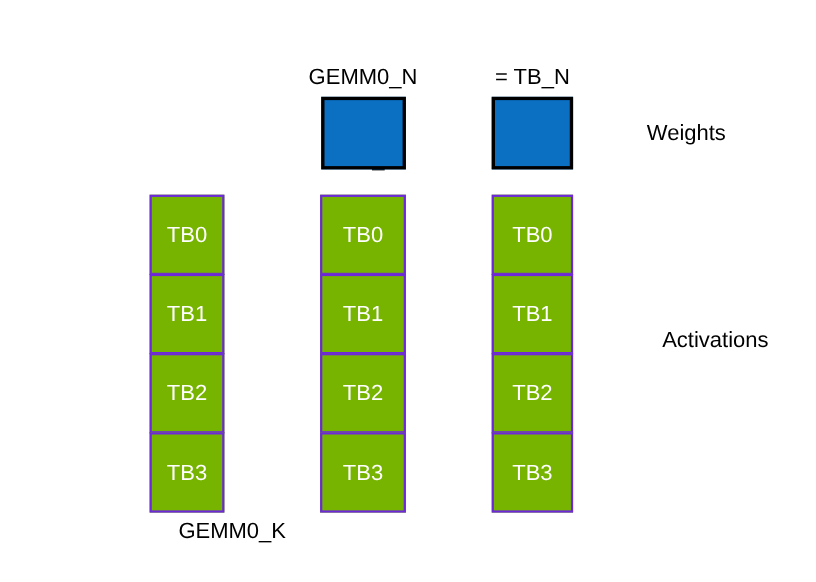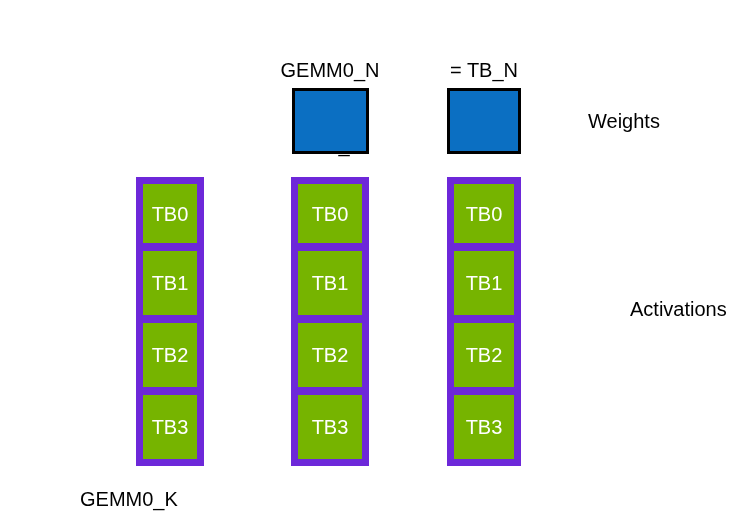--- a/index.html
+++ b/index.html
@@ -57,21 +57,21 @@
     top: 177px;
     display: flex;
     flex-direction: column;
   }
   #column-0 { left: 136px; width: 68px; }
   #column-1 { left: 291px; width: 78px; }
   #column-2 { left: 447px; width: 74px; }
 
   .tb-cell {
     background: #76B400;
-    border: 7px solid #6d28d9;
+    border: 2px solid #6d28d9;
     box-sizing: border-box;
     height: 73px;
     display: flex;
     align-items: center;
     justify-content: center;
     color: #ffffff;
     font-size: 20px;
     line-height: 20px;
   }
   .tb-cell + .tb-cell {
@@ -84,28 +84,27 @@
     left: 22px;
     top: 310px;
   }
   #label-weights {
     left: 588px;
     top: 109px;
   }
   #label-activations {
     left: 602px;
     top: 297px;
-    margin-left: 28px;
   }
 
   
   .bottom-label {
-    top: 487px;
+    top: 471px;
     width: 180px;
-    text-align: left;
+    text-align: right;
   }
   #bottom-label-0 { left: 80px; }
   #bottom-label-1 { left: 240px; }
 </style>
 </head>
 <body>
 
 <div class="canvas">
 
   <div class="label top-label" id="top-label-0">

